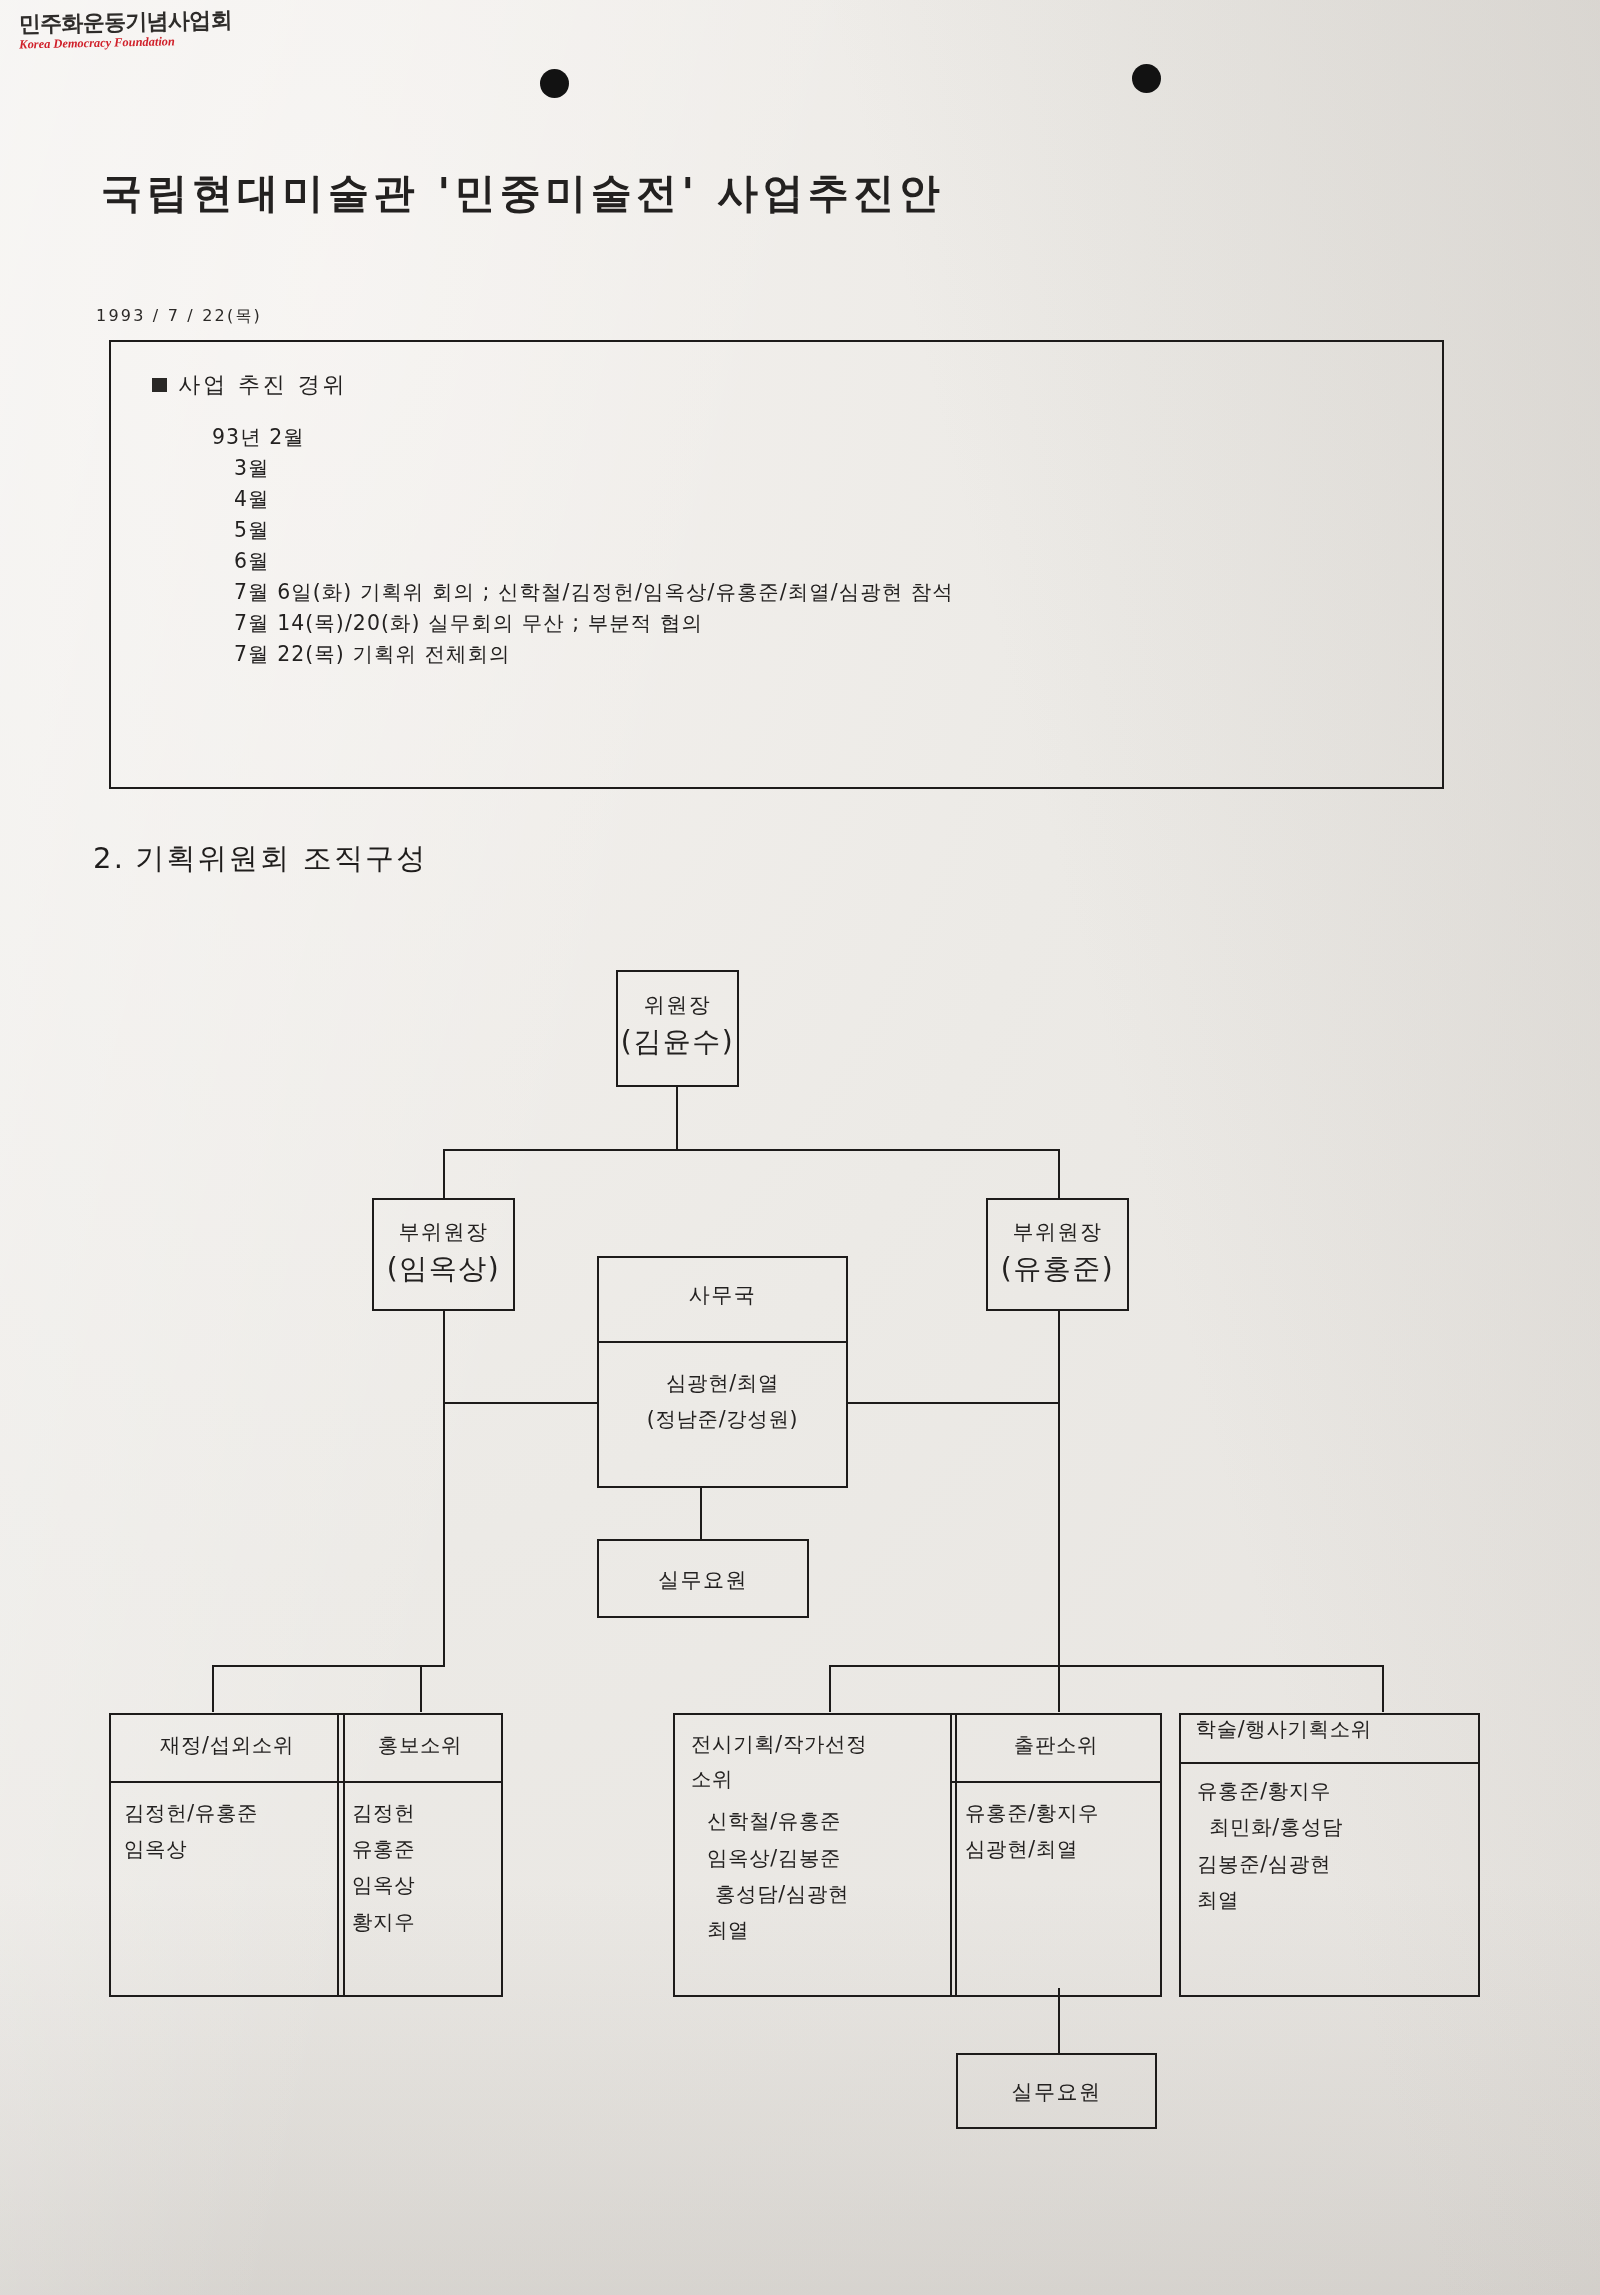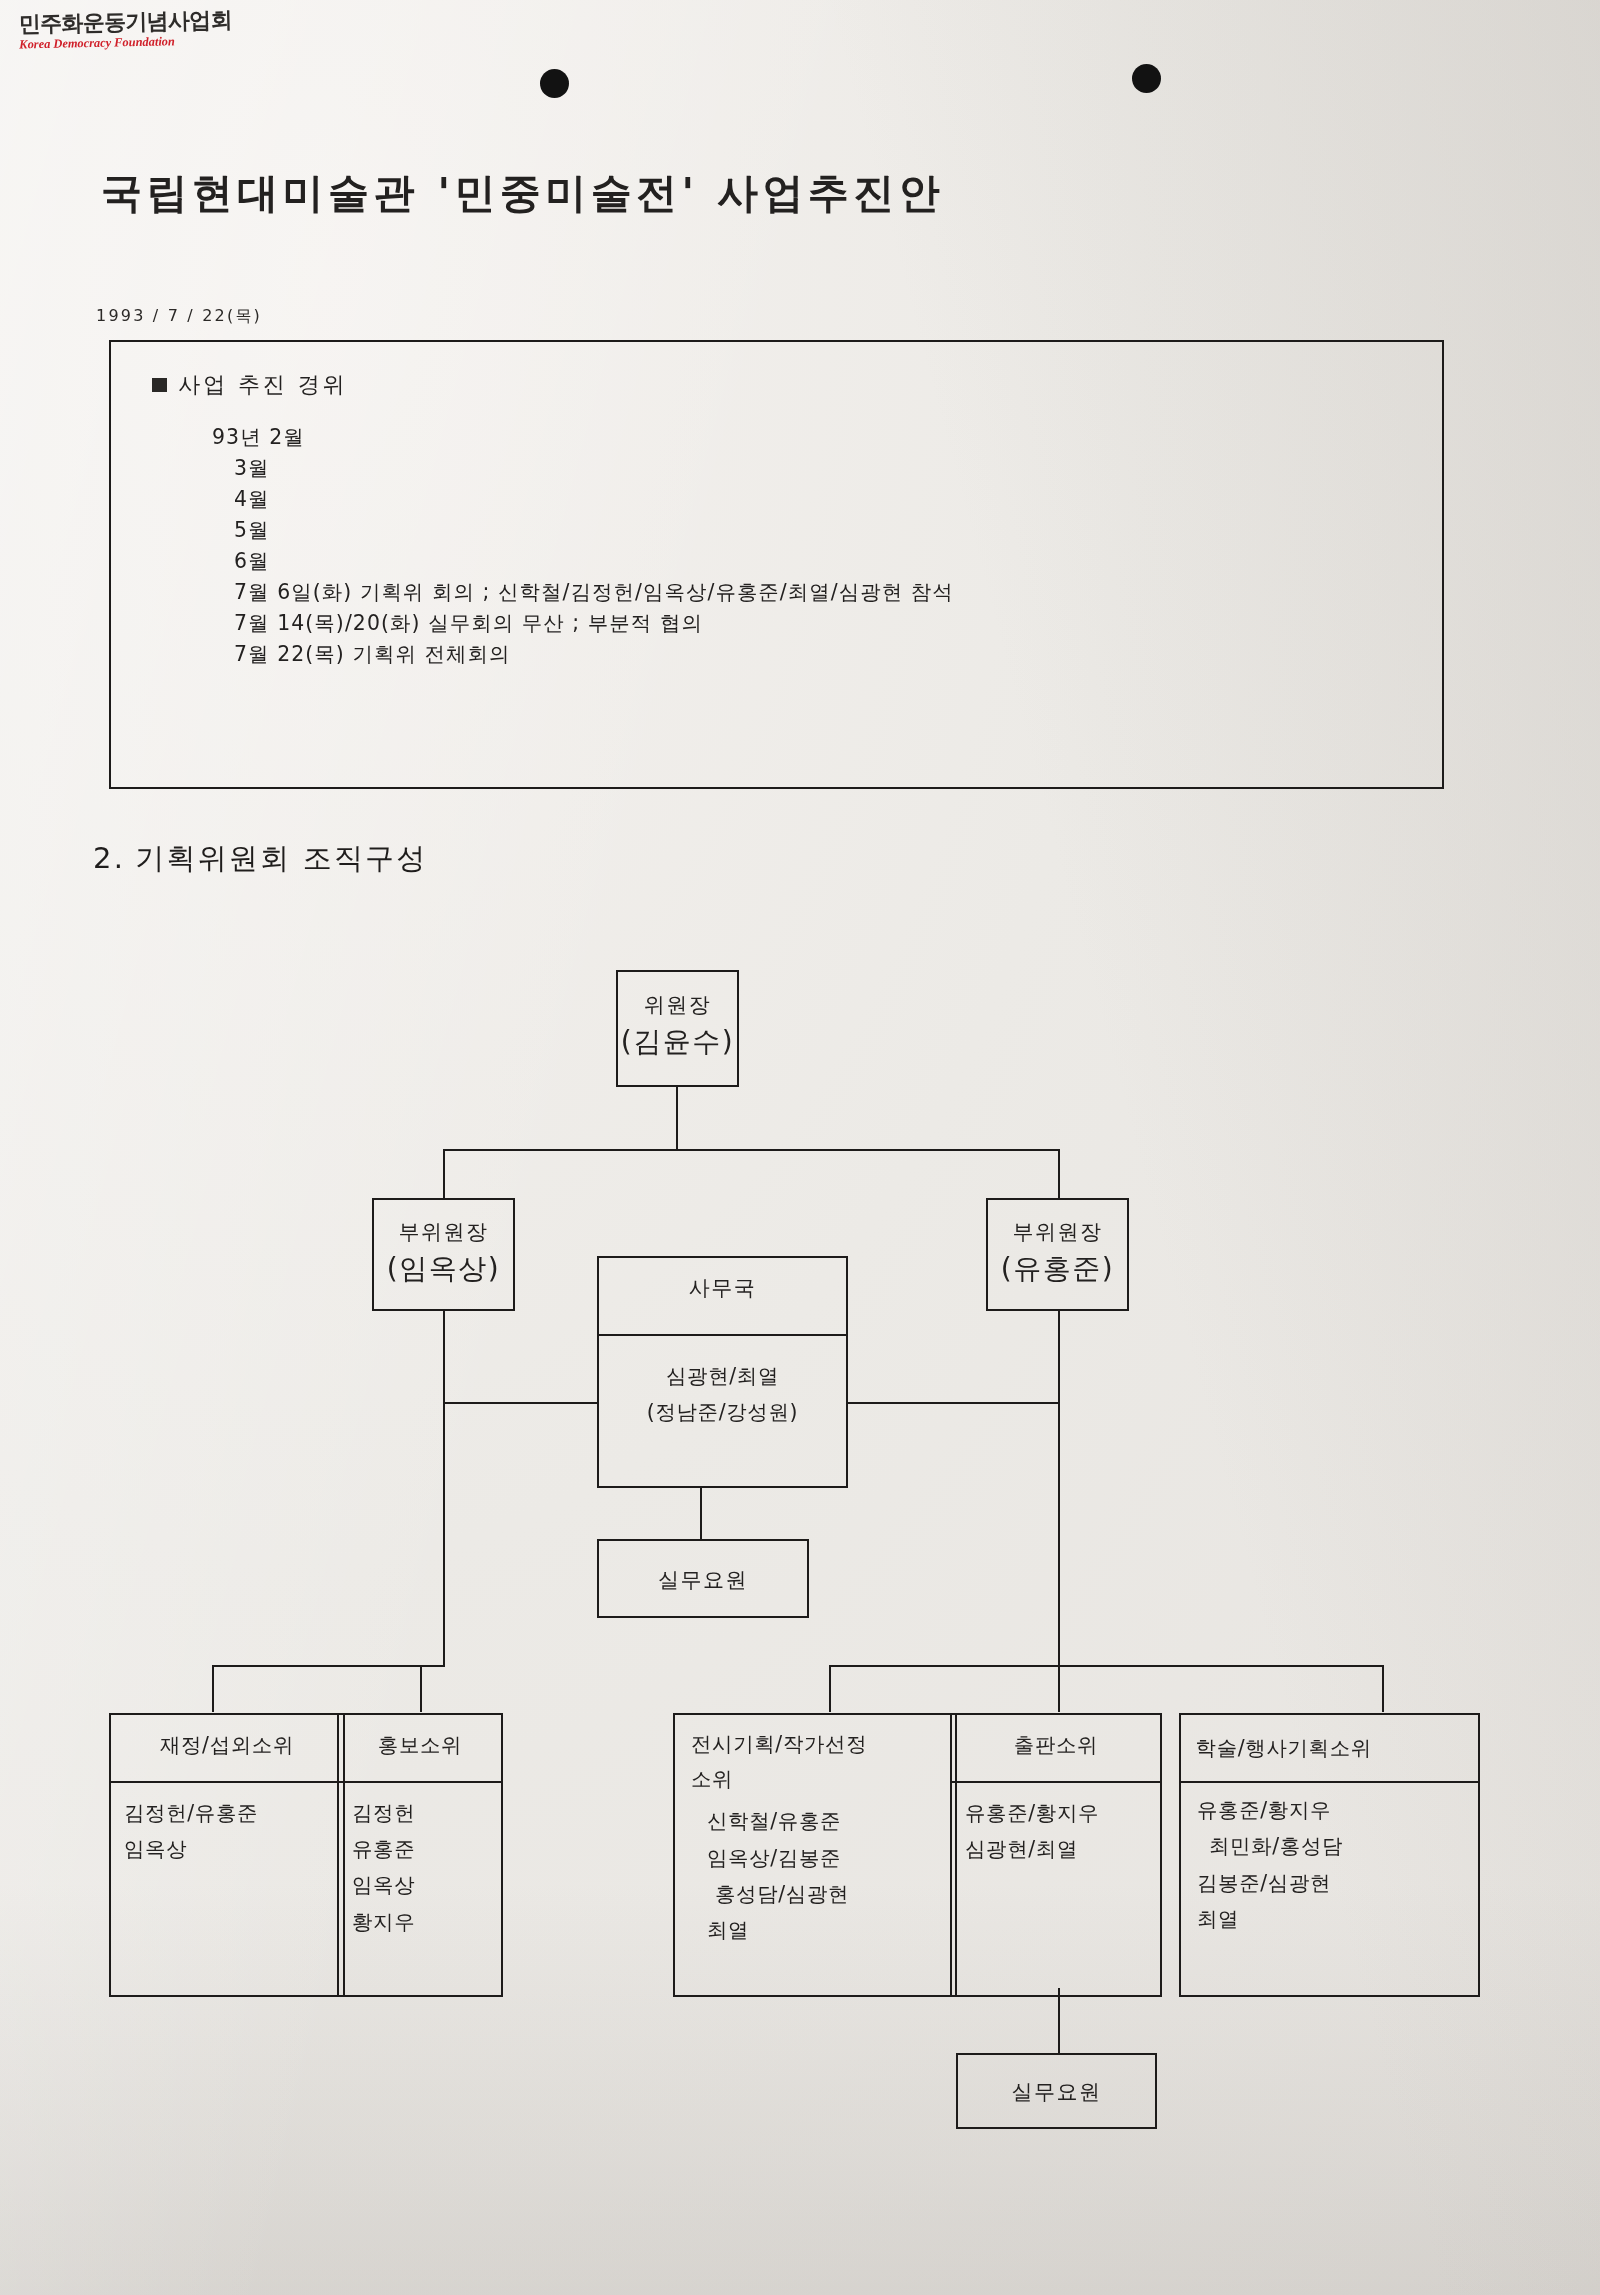--- a/index.html
+++ b/index.html
@@ -276,21 +276,21 @@
         <div class="title" style="padding-top:17.5px;">부위원장</div>
         <div class="sub">(임옥상)</div>
       </div>
 
       <div class="node" style="left:986px; top:1198px; width:143px; height:113px;">
         <div class="title" style="padding-top:17.5px;">부위원장</div>
         <div class="sub">(유홍준)</div>
       </div>
 
       <div class="node" style="left:597px; top:1256px; width:251px; height:232px;">
-        <div class="title" style="padding-top:16px; padding-bottom:29px;">사무국</div>
+        <div class="title" style="padding-top:23px; padding-bottom:29px;">사무국</div>
         <div class="divider"></div>
         <div class="body center" style="padding-top:26px;">심광현/최열</div>
         <div class="body center" style="padding-top:0;">(정남준/강성원)</div>
       </div>
 
       <div class="node" style="left:597px; top:1539px; width:212px; height:79px;">
         <div class="title" style="padding-top:25px;">실무요원</div>
       </div>
 
       <div class="node" style="left:109px; top:1713px; width:236px; height:284px;">
@@ -319,21 +319,21 @@
       </div>
 
       <div class="node" style="left:950px; top:1713px; width:212px; height:284px;">
         <div class="hdr c" style="padding-top:16px;">출판소위</div>
         <div class="divider" style="margin-top:14.6px;"></div>
         <div class="body" style="padding-top:16px;">유홍준/황지우</div>
         <div class="body" style="padding-top:0;">심광현/최열</div>
       </div>
 
       <div class="node" style="left:1179px; top:1713px; width:301px; height:284px;">
-        <div class="hdr" style="padding-top:19px; padding-left:14.6px;">학술/행사기획소위</div>
+        <div class="hdr" style="padding-top:0; padding-left:14.6px;">학술/행사기획소위</div>
         <div class="divider" style="margin-top:11.7px;"></div>
         <div class="body" style="padding-top:13px; padding-left:16px;">유홍준/황지우</div>
         <div class="body" style="padding-top:0; padding-left:28px;">최민화/홍성담</div>
         <div class="body" style="padding-top:0; padding-left:16px;">김봉준/심광현</div>
         <div class="body" style="padding-top:0; padding-left:16px;">최열</div>
       </div>
 
       <div class="node" style="left:956px; top:2053px; width:201px; height:76px;">
         <div class="title" style="padding-top:23px;">실무요원</div>
       </div>

